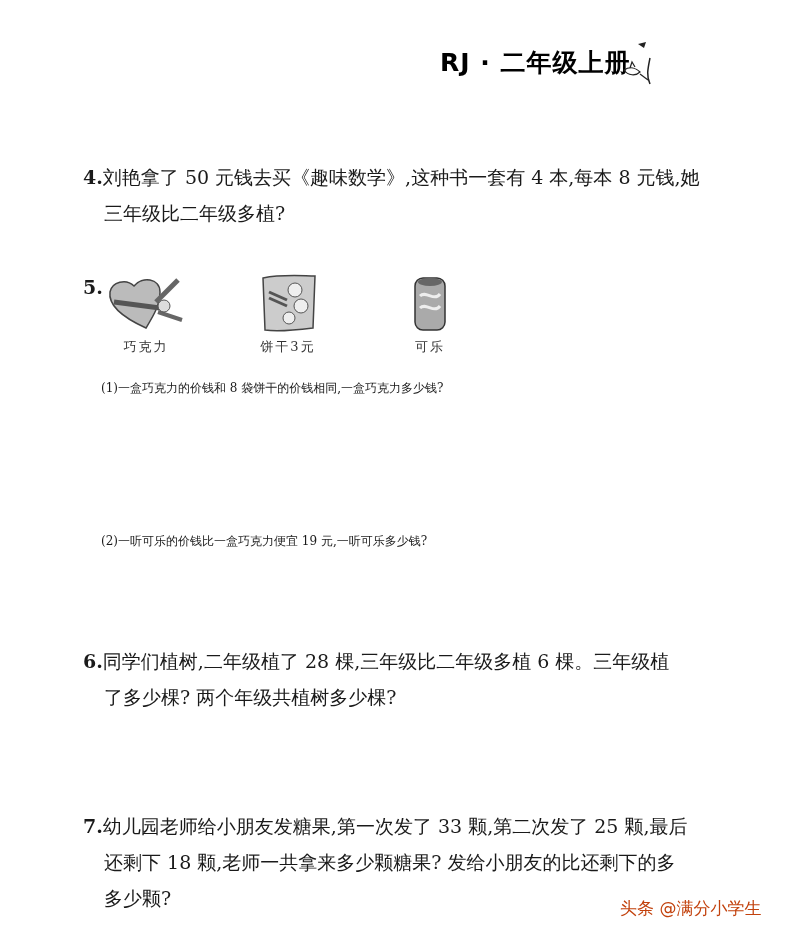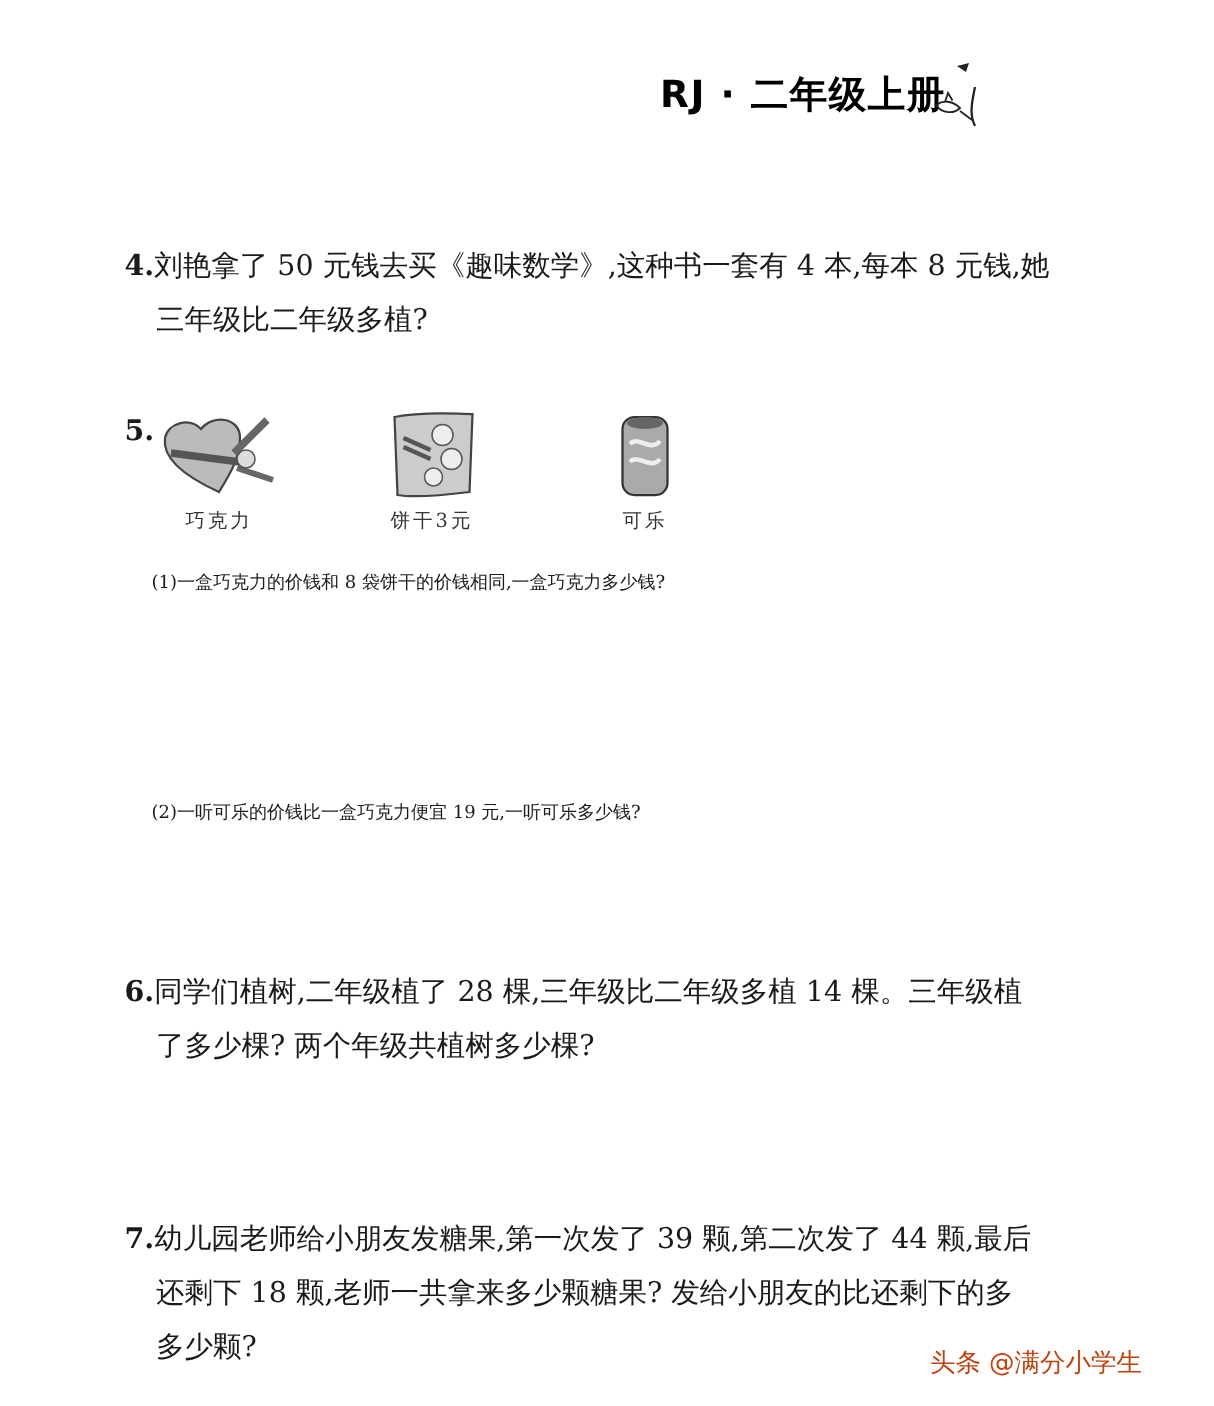--- a/index.html
+++ b/index.html
@@ -74,23 +74,23 @@
       <path d="M10 36 C16 30, 24 42, 30 34" stroke="#eee" stroke-width="3" fill="none"></path>
     </svg>
     <span class="cap">可乐</span>
   </div>
 </div>
 
 <div class="sub" style="top:373px;">(1)一盒巧克力的价钱和 8 袋饼干的价钱相同,一盒巧克力多少钱?</div>
 <div class="sub" style="top:507px;margin-top:19px;">(2)一听可乐的价钱比一盒巧克力便宜 19 元,一听可乐多少钱?</div>
 
 <div class="q" style="top:643px;">
-  <span class="num">6.</span><span>同学们植树,二年级植了 28 棵,三年级比二年级多植 14 棵。三年级植</span>
+  <span class="num">6.</span><span>同学们植树,二年级植了 28 棵,三年级比二年级多植 6 棵。三年级植</span>
   <span class="line2">了多少棵? 两个年级共植树多少棵?</span>
 </div>
 
 <div class="q" style="top:808px;">
-  <span class="num">7.</span><span>幼儿园老师给小朋友发糖果,第一次发了 39 颗,第二次发了 44 颗,最后</span>
+  <span class="num">7.</span><span>幼儿园老师给小朋友发糖果,第一次发了 33 颗,第二次发了 25 颗,最后</span>
   <span class="line2">还剩下 18 颗,老师一共拿来多少颗糖果? 发给小朋友的比还剩下的多</span>
   <span class="line2">多少颗?</span>
 </div>
 
 <div class="watermark">头条 @满分小学生</div>
 
 </body></html>

